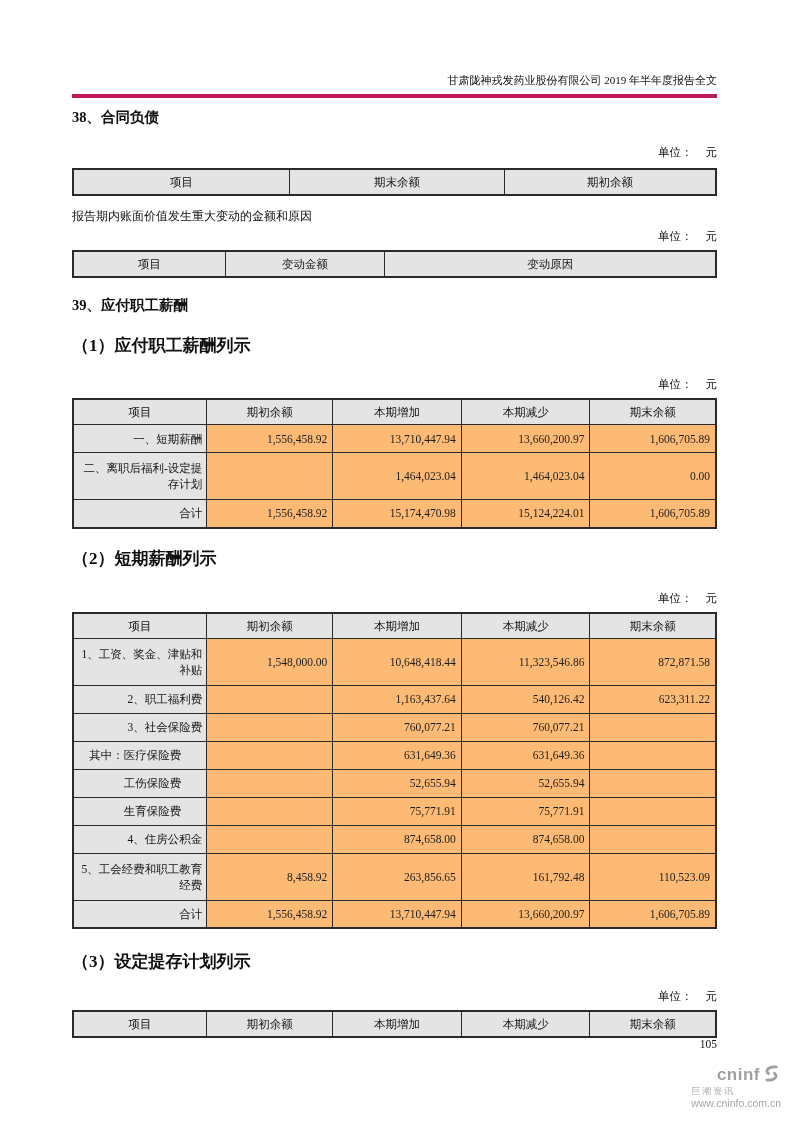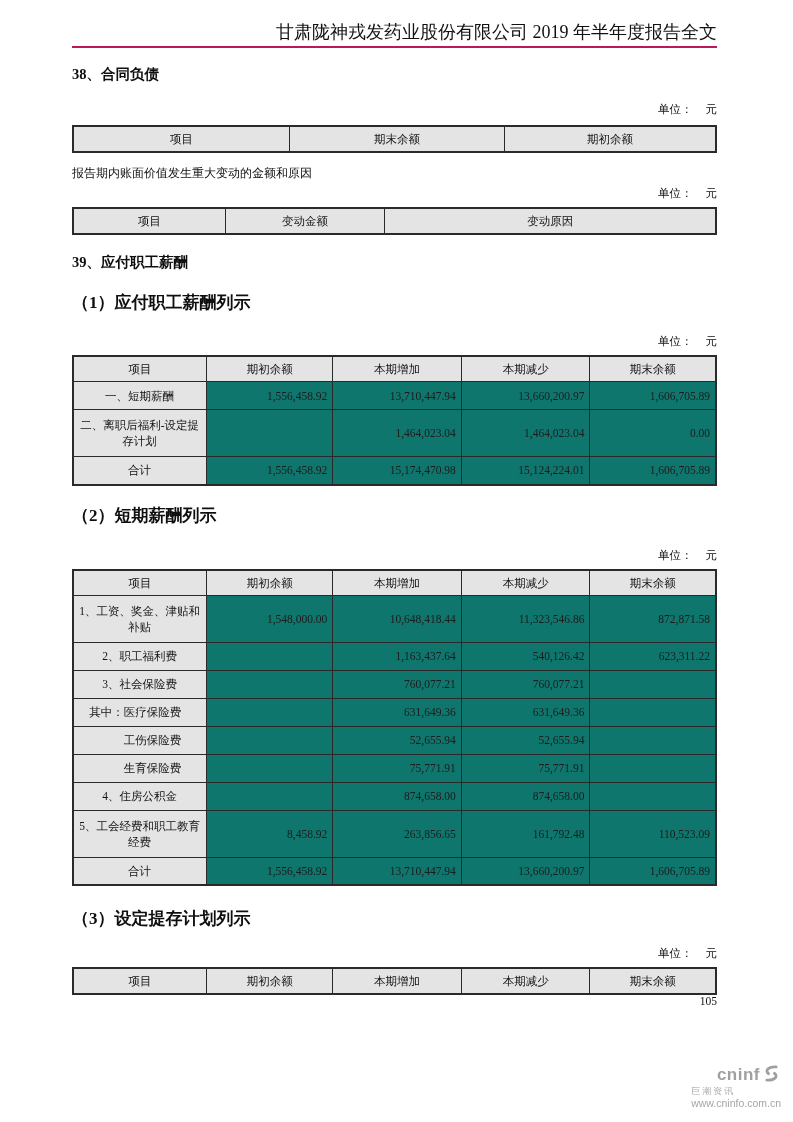--- a/index.html
+++ b/index.html
@@ -5,27 +5,27 @@
   * { margin:0; padding:0; box-sizing:border-box; }
   html,body { background:#ffffff; }
   body { font-family:"Liberation Serif","DejaVu Serif",serif; color:#1c1c1c; }
   .page {
     position:relative; width:793px; height:1122px; margin:0 auto;
     background:#ffffff; overflow:hidden;
     padding:0 76px 0 72px;
   }
   
   .doc-header {
-    padding-top:24px; padding-bottom:6px;
-    border-bottom:2px solid #be185d;
-    text-align:right; font-size:18px; line-height:16px; color:#111;
+    padding-top:72px; padding-bottom:6px;
+    border-bottom:4px solid #be185d;
+    text-align:right; font-size:11px; line-height:16px; color:#111;
   }
   
   .h1 { font-size:14.5px; font-weight:bold; line-height:20px; color:#0f0f0f; }
-  .h1.s38 { margin-top:16px; }
+  .h1.s38 { margin-top:9px; }
   .h1.s39 { margin-top:17px; }
   .h2 { font-size:17px; font-weight:bold; line-height:18px; color:#0f0f0f; }
   .h2.sub1 { margin-top:22px; }
   .h2.sub2 { margin-top:21px; }
   .h2.sub3 { margin-top:24px; }
   
   .unit { text-align:right; font-size:11.5px; line-height:15px; color:#111; }
   .unit .u-label { }
   .unit .u-value { margin-left:13px; }
   .unit.u1 { margin-top:18px; }
@@ -43,25 +43,25 @@
   table.t1 { margin-top:8px; }
   th, td {
     border:1px solid #2a2a2a; font-size:11.5px; font-weight:normal;
     padding:4px 4px; vertical-align:middle; line-height:16px;
     overflow:hidden; word-break:break-all;
   }
   th {
     background:#e4e4e4; text-align:center; height:21px; color:#141414;
   }
   td.lbl {
-    background:#e4e4e4; text-align:center; padding-left:3px; padding-right:4px;
+    background:#e4e4e4; text-align:right; padding-left:3px; padding-right:4px;
     height:28px; color:#141414;
   }
   td.lbl.indent { text-align:right; padding-right:25px; }
-  td.num { background:#0f766e; text-align:right; padding-right:5px; height:28px; }
+  td.num { background:#fdba74; text-align:right; padding-right:5px; height:28px; }
   tr.tall td { height:47px; }
   
   .page-num { margin-top:0; text-align:right; font-size:11.5px; color:#111; }
   
   .cninfo {
     position:absolute; right:12px; bottom:12px; 
     color:#a3a3a3; line-height:1.1;
   }
   .cninfo .brand-row {
     display:flex; align-items:center; justify-content:flex-end; gap:2px;

